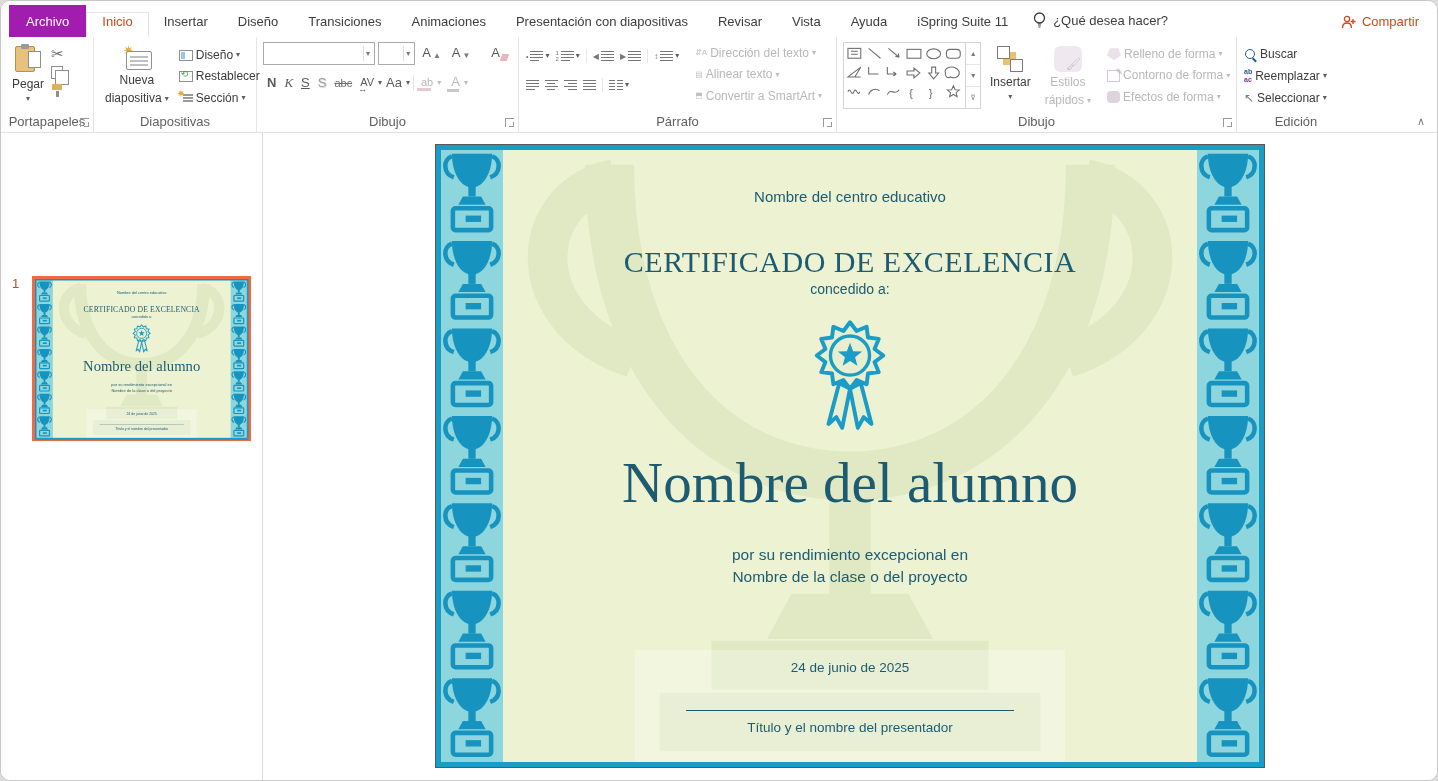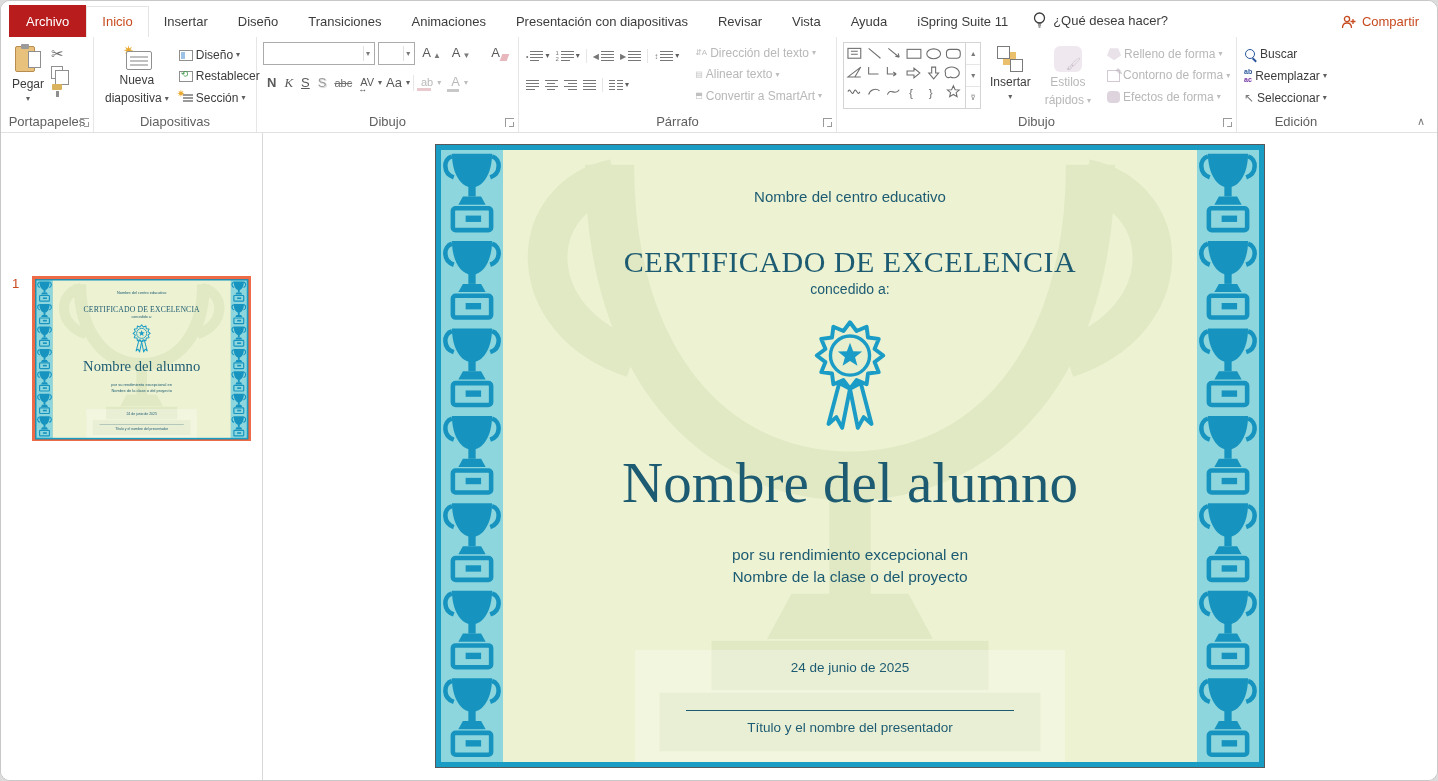--- a/index.html
+++ b/index.html
@@ -1,22 +1,22 @@
 <!DOCTYPE html>
 <html><head>
 <meta charset="utf-8">
 <style>
   * { margin:0; padding:0; box-sizing:border-box; }
   html,body { background:#dcdcdc; font-family:"Liberation Sans", sans-serif; }
   .window{ width:1438px; height:781px; background:#fff; border-radius:10px; overflow:hidden; position:relative; border:1px solid #c8c8c8;}
 
   
   .tabbar{ height:36px; display:flex; align-items:flex-end; background:#fff; position:relative;}
-  .tab{ font-size:13px; color:#3c3c3c; padding:7px 15px 8px; cursor:default; white-space:nowrap;}
-  .tab-file{ background:#b91c1c; color:#fff; margin-left:8px; padding:9px 17px 8px;}
+  .tab{ font-size:13px; color:#3c3c3c; padding:1px 15px 8px; cursor:default; white-space:nowrap;}
+  .tab-file{ background:#a21caf; color:#fff; margin-left:8px; padding:9px 17px 8px;}
   .tab-active{ color:#c74a1f; background:#fff; border:1px solid #e4e4e4; border-bottom:none; position:relative; z-index:2;}
   .tellme{ display:flex; align-items:center; gap:7px; font-size:13px; color:#3c3c3c; padding:9px 10px 8px;}
   .tab-right{ margin-left:auto; display:flex; align-items:center; gap:6px; padding:9px 18px 8px; color:#c74a1f; font-size:13px;}
 
   
   .ribbon{ height:96px; background:#fff; border-bottom:1px solid #e1e1e1; display:flex; position:relative;}
   .rgroup{ display:flex; flex-direction:column; border-right:1px solid #e6e6e6; position:relative; padding:3px 4px 0;}
   .rg-body{ flex:1; display:flex; align-items:stretch;}
   .rg-label{ height:19px; font-size:13px; color:#5f5f5f; display:flex; align-items:center; justify-content:center; padding-bottom:2px;}
   .launcher{ position:absolute; right:4px; bottom:5px; width:9px; height:9px; border-left:1px solid #9a9a9a; border-top:1px solid #9a9a9a;}

